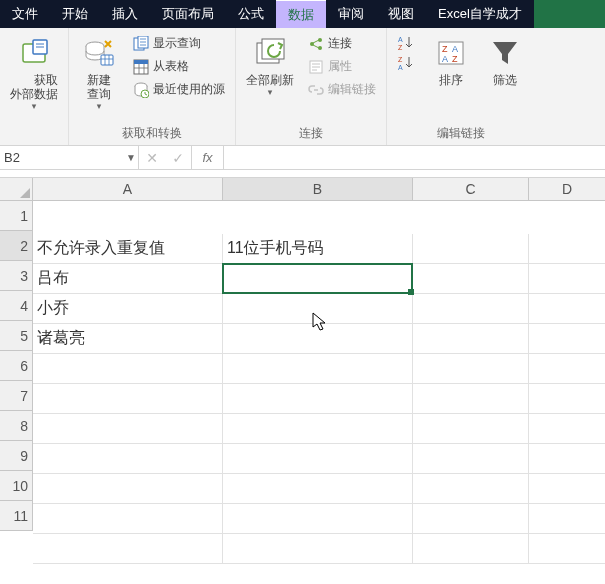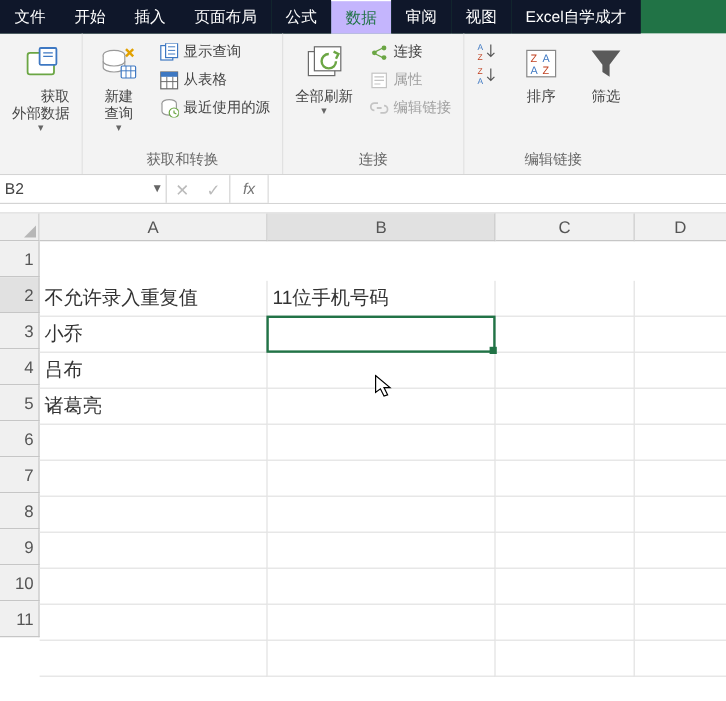--- a/index.html
+++ b/index.html
@@ -292,27 +292,27 @@
   </div>
 
   <div class="cells">
     <div class="row">
         <div class="cell A">不允许录入重复值</div>
         <div class="cell B">11位手机号码</div>
         <div class="cell C"></div>
         <div class="cell D"></div>
       </div>
     <div class="row">
+        <div class="cell A">吕布</div>
+        <div class="cell B"></div>
+        <div class="cell C"></div>
+        <div class="cell D"></div>
+      </div>
+    <div class="row">
         <div class="cell A">小乔</div>
-        <div class="cell B"></div>
-        <div class="cell C"></div>
-        <div class="cell D"></div>
-      </div>
-    <div class="row">
-        <div class="cell A">吕布</div>
         <div class="cell B"></div>
         <div class="cell C"></div>
         <div class="cell D"></div>
       </div>
     <div class="row">
         <div class="cell A">诸葛亮</div>
         <div class="cell B"></div>
         <div class="cell C"></div>
         <div class="cell D"></div>
       </div>

